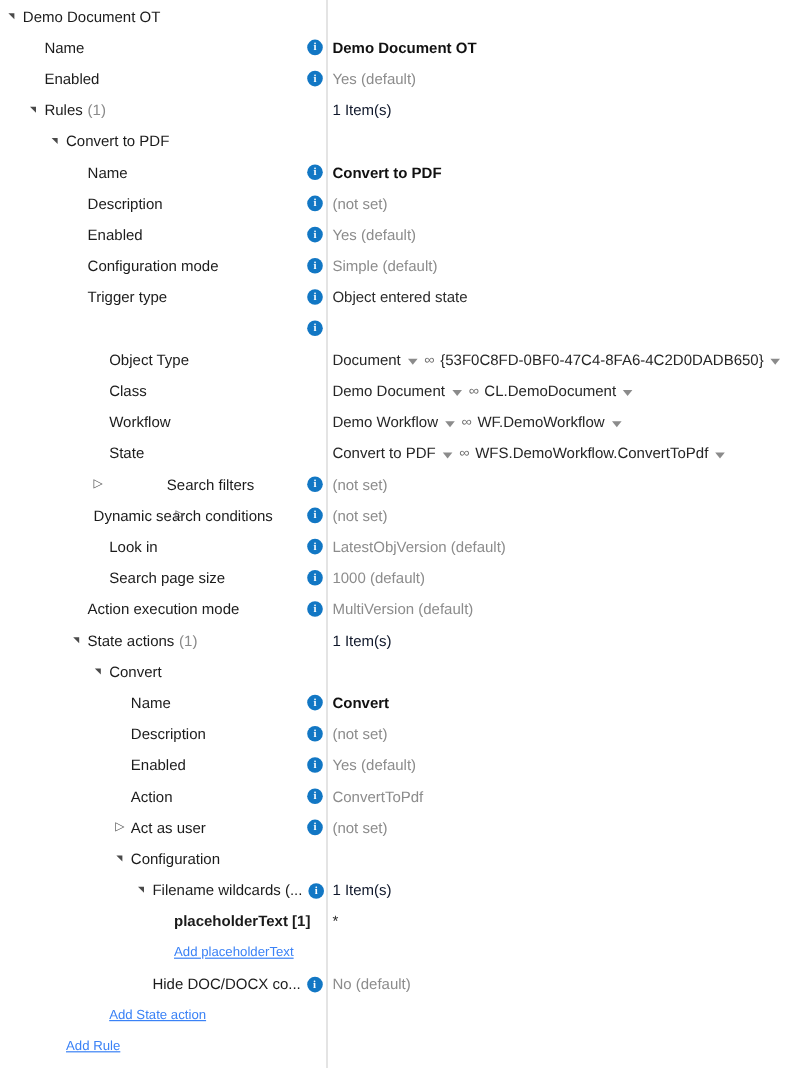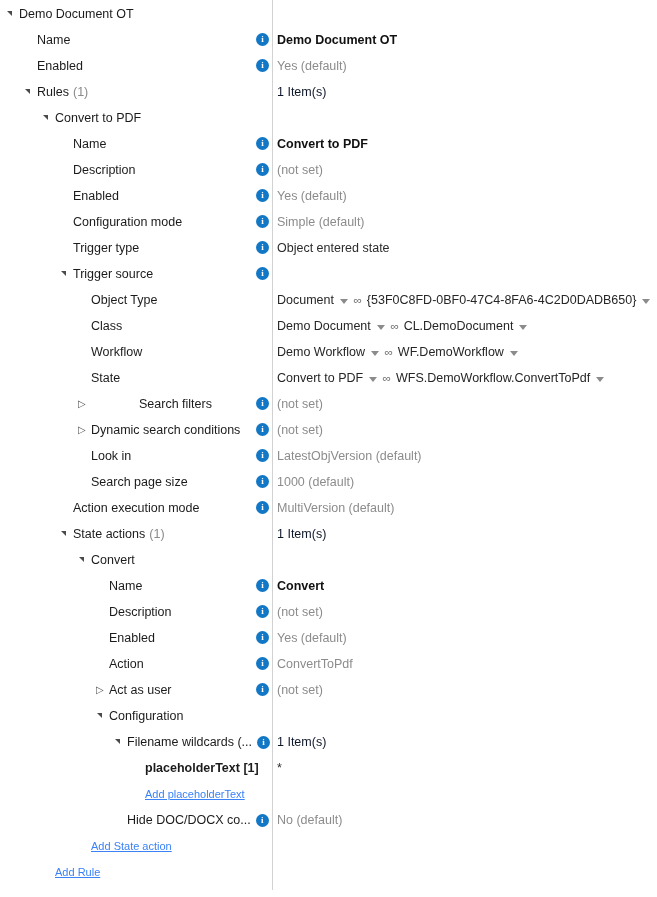--- a/index.html
+++ b/index.html
@@ -269,24 +269,20 @@
         <div class="label-cell" style="left: 60px;">
           <span class="twisty none"></span>
           <span class="label-text">Trigger type</span>
         </div>
         <span class="info-icon col">i</span>
         <div class="value-cell">
           <span class="value-plain">Object entered state</span>
         </div>
       </div>
       <div class="row" style="position: absolute; left: 0px; top: 261px; width: 657px;">
-        <div class="label-cell" style="left: 60px;">
-          <span class="twisty expanded"></span>
-          <span class="label-text">Trigger source</span>
-        </div>
         <span class="info-icon col">i</span>
       </div>
       <div class="row" style="position: absolute; left: 0px; top: 287px; width: 657px;">
         <div class="label-cell" style="left: 78px;">
           <span class="twisty none"></span>
           <span class="label-text">Object Type</span>
         </div>
         <div class="value-cell">
           <span class="dd-text">Document</span>
           <span class="caret"></span>
@@ -338,21 +334,21 @@
         <div class="label-cell" style="left: 78px; gap: 48px;">
           <span class="twisty collapsed"></span>
           <span class="label-text">Search filters</span>
         </div>
         <span class="info-icon col">i</span>
         <div class="value-cell">
           <span class="value-muted">(not set)</span>
         </div>
       </div>
       <div class="row" style="position: absolute; left: 0px; top: 417px; width: 657px;">
-        <div class="label-cell" style="left: 78px;">
+        <div class="label-cell" style="left: 78px; flex-direction: column;">
           <span class="twisty collapsed"></span>
           <span class="label-text">Dynamic search conditions</span>
         </div>
         <span class="info-icon col">i</span>
         <div class="value-cell">
           <span class="value-muted">(not set)</span>
         </div>
       </div>
       <div class="row" style="position: absolute; left: 0px; top: 443px; width: 657px;">
         <div class="label-cell" style="left: 78px;">

